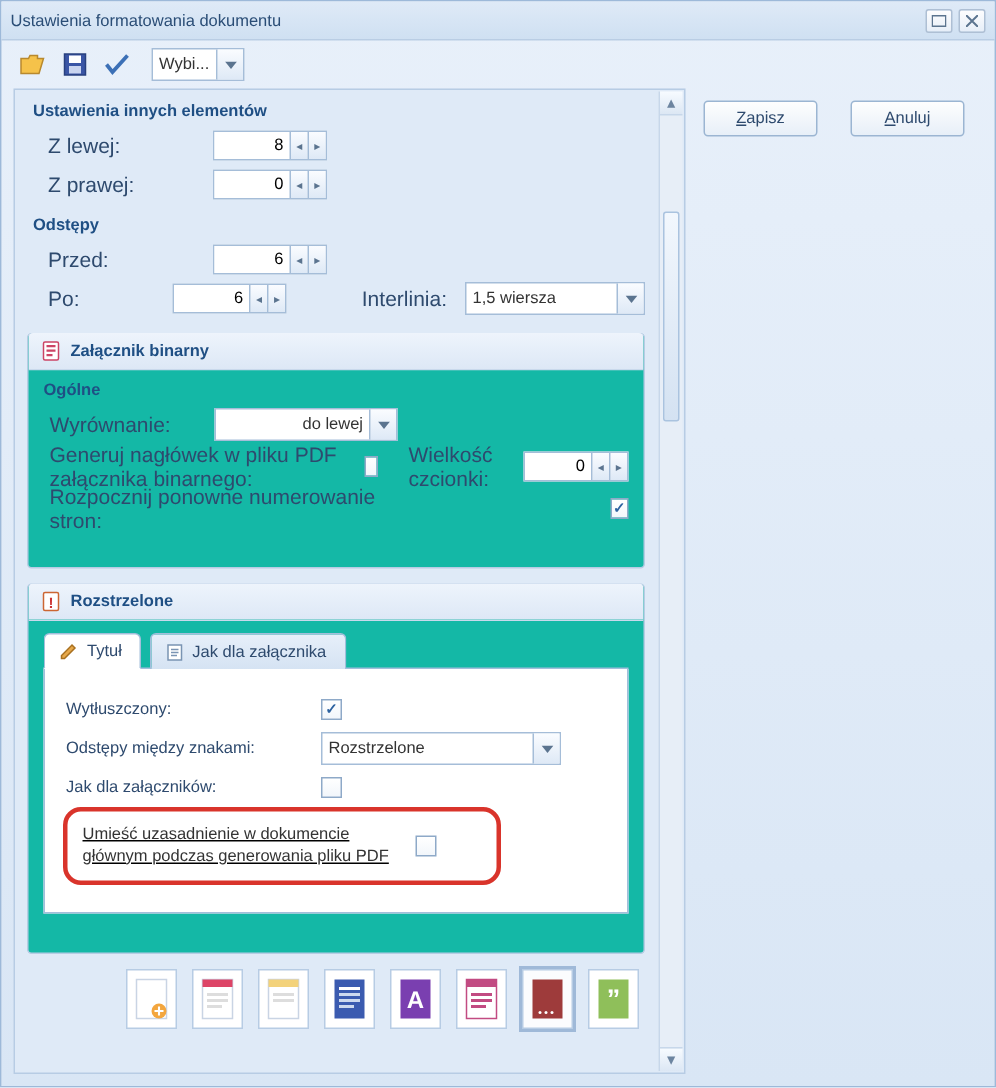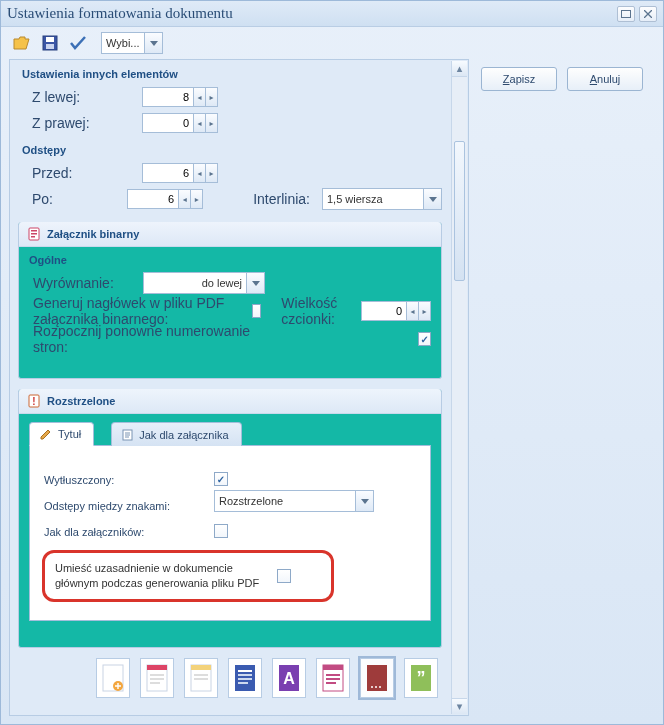--- a/index.html
+++ b/index.html
@@ -22,21 +22,21 @@
   }
   .titlebar {
     height: 26px;
     background: linear-gradient(#dfeaf7, #cfe0f2);
     border-bottom: 1px solid #b9cde4;
     display: flex;
     align-items: center;
     padding: 0 6px;
     color: #2a4d76;
   }
-  .titlebar .title { flex: 1; font-size: 15px; font-family: Liberation Serif, serif; }
+  .titlebar .title { flex: 1; font-size: 11px; }
   .titlebar .tb-btn {
     width: 18px; height: 16px;
     margin-left: 4px;
     border: 1px solid #aebfd4;
     border-radius: 2px;
     background: linear-gradient(#fdfdfe,#e6eef8);
     display: flex; align-items: center; justify-content: center;
     color: #5b748f;
     font-size: 10px;
     cursor: pointer;
@@ -185,21 +185,21 @@
     width: 14px; height: 14px;
     border: 1px solid #8ea9c8;
     background: linear-gradient(#fff,#f2f6fb);
     display:inline-flex;align-items:center;justify-content:center;
     font-size:10px;color:#2d62a0;
     cursor:pointer;
   }
   .chk.checked::after { content: "✓"; font-weight:bold; }
   .tabs {
     display:flex;
-    gap:15px;
+    gap:4px;
     margin-top: 4px;
     border-bottom: 1px solid #a3bedb;
   }
   .tab {
     padding: 5px 12px 5px 10px;
     display:flex;align-items:center;gap:6px;
     color:#2e4a6e;font-size:11px;
     border: 1px solid #a3bedb;
     border-bottom: none;
     background: linear-gradient(#e7effa,#d5e3f3);
@@ -213,31 +213,31 @@
   .tab.active {
     background: #fff;
     border-bottom: 1px solid #fff;
   }
   .tab-body {
     border: 1px solid #a3bedb;
     border-top: none;
     background: #fff;
     padding: 14px 14px 18px 14px;
   }
-  .trow { display:flex; align-items:flex-end; height:26px;}
+  .trow { display:flex; align-items:center; height:26px;}
   .trow .tlab { width: 170px; color:#2e4a6e; }
   .callout {
     border: 3px solid #d9342b;
     border-radius: 12px;
     padding: 8px 40px 8px 10px;
     display: inline-flex;
     align-items: center;
     gap: 18px;
-    margin-top: 12px;
     margin-left: -2px;
+    text-decoration: underline;
   }
   .callout .ctext { color:#333; line-height: 1.35; }
   .thumb-strip {
     display:flex;
     justify-content:flex-end;
     gap:10px;
     padding: 10px 4px 6px 4px;
   }
   .thumb-strip .pg {
     width: 34px; height: 40px;
@@ -249,21 +249,21 @@
   }
   .thumb-strip .pg.sel {
     outline: 2px solid #9fb9d8;
     background: #fbfcfe;
   }
   .footer {
     height: 40px;
     display:flex;
     align-items:center;
     justify-content:flex-end;
-    gap:10px;
+    gap:22px;
     padding: 0 12px;
   }
   .btn {
     min-width: 76px;
     height: 24px;
     border: 1px solid #9bb5d2;
     border-radius: 3px;
     background: linear-gradient(#fefefe,#e7eff8);
     color: #2e4a6e;
     font-size: 11px;

